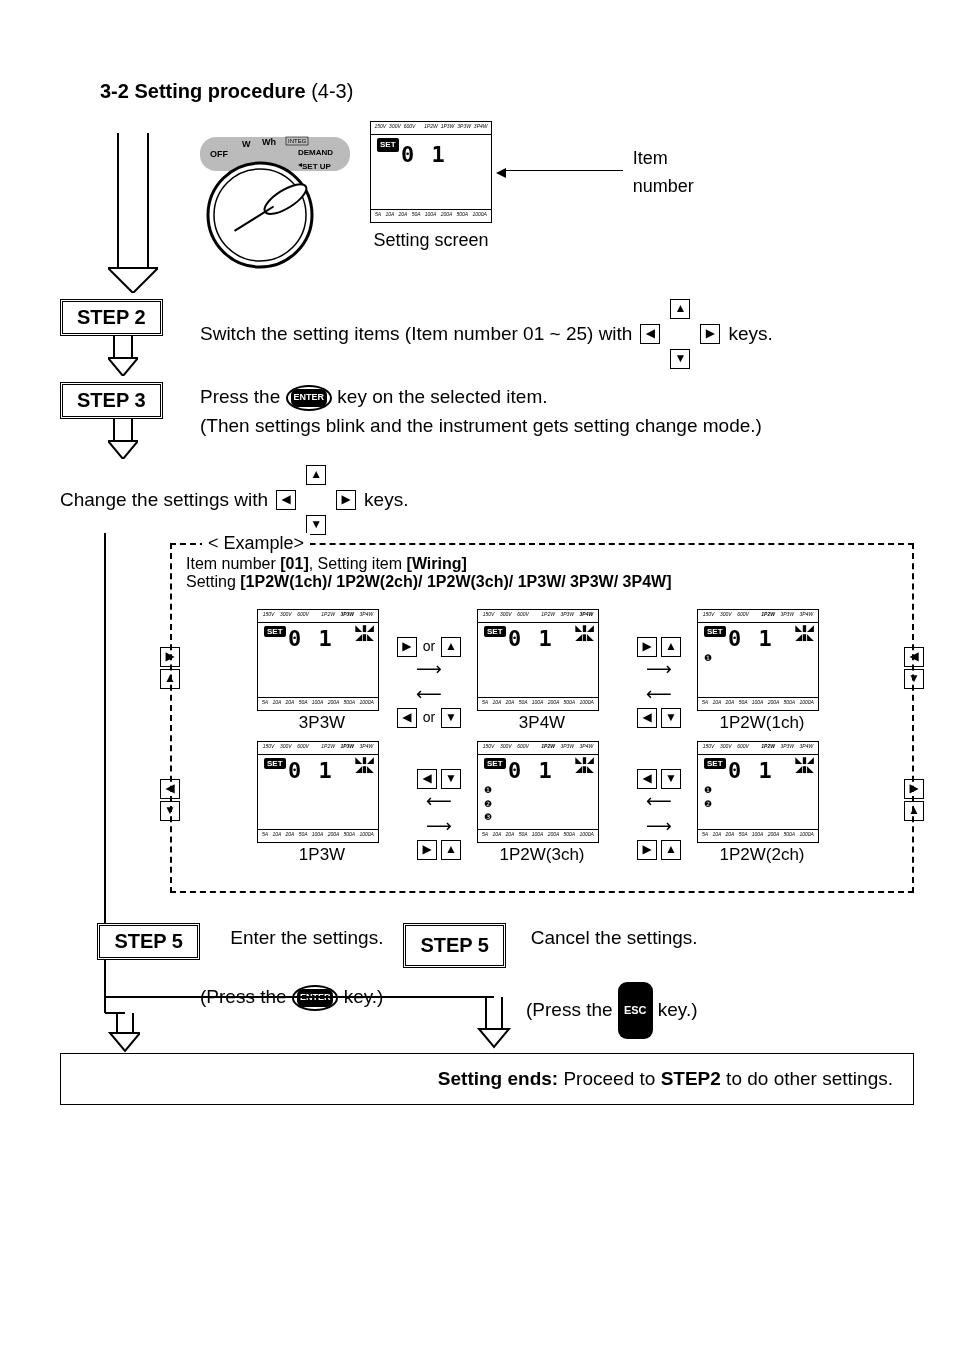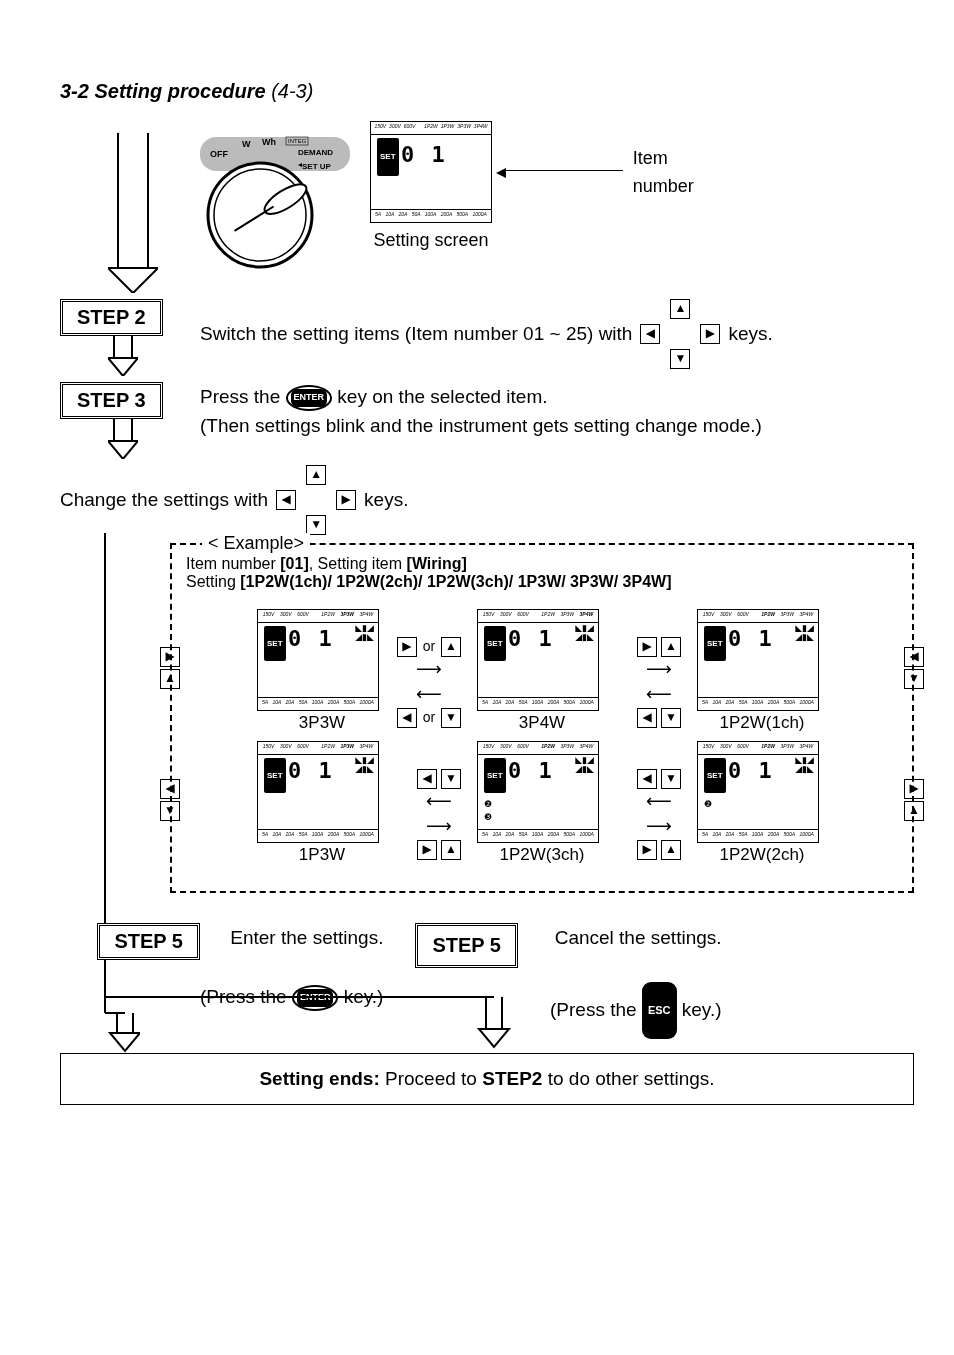--- a/index.html
+++ b/index.html
@@ -9,21 +9,21 @@
     font-family: Arial, Helvetica, sans-serif;
     color: #000;
     width: 954px;
   }
   .page {
     padding: 80px 40px 40px 60px;
   }
   .section-heading {
     font-size: 20px;
     margin-bottom: 18px;
-    font-style: italic;
+    margin-left: 40px;
   }
   .section-heading .bold { font-weight: bold; }
   .step-box {
     display: inline-block;
     border: 3px double #000;
     padding: 4px 14px;
     font-size: 20px;
     font-weight: bold;
     background: #fff;
     vertical-align: middle;
@@ -67,21 +67,21 @@
     background: #fff;
     vertical-align: top;
   }
   .device-screen .set-badge {
     position: absolute;
     top: 16px;
     left: 6px;
     background: #000;
     color: #fff;
     font-size: 8px;
-    padding: 13px 3px;
+    padding: 1px 3px;
     border-radius: 2px;
     font-weight: bold;
   }
   .device-screen .digits {
     position: absolute;
     top: 16px;
     left: 30px;
     font-family: monospace;
     font-size: 22px;
     font-weight: bold;
@@ -236,21 +236,21 @@
     border-radius: 9px;
     font-size: 11px;
     font-weight: bold;
     padding: 20px 6px;
     vertical-align: middle;
   }
   .final-box {
     border: 1px solid #000;
     padding: 14px 20px;
     margin-top: 14px;
-    text-align: center;
+    text-align: right;
     font-size: 19px;
   }
   .bigflow {
     position: relative;
   }
 </style>
 </head>
 <body>
 
 <div class="page">
@@ -566,21 +566,21 @@
           <span class="key-box">▶</span><br><span class="key-box">▲</span>
         </div>
       </div>
     </div>
   </div>
 
   <div class="row" style="margin-top:30px;text-align:right;">
     <div class="left-col">
       <span class="step-box">STEP 5</span>
     </div>
-    <div class="right-col" style="display:flex; gap:32px;">
+    <div class="right-col" style="display:flex; gap:20px;">
       <div>
         <span>Enter the settings.</span><br><br>
         <span>(Press the </span>
         <span class="enter-key"><span class="inner">ENTER</span></span>
         <span> key.)</span>
       </div>
       <div>
         <span class="step-box">STEP 5</span>
       </div>
       <div>

